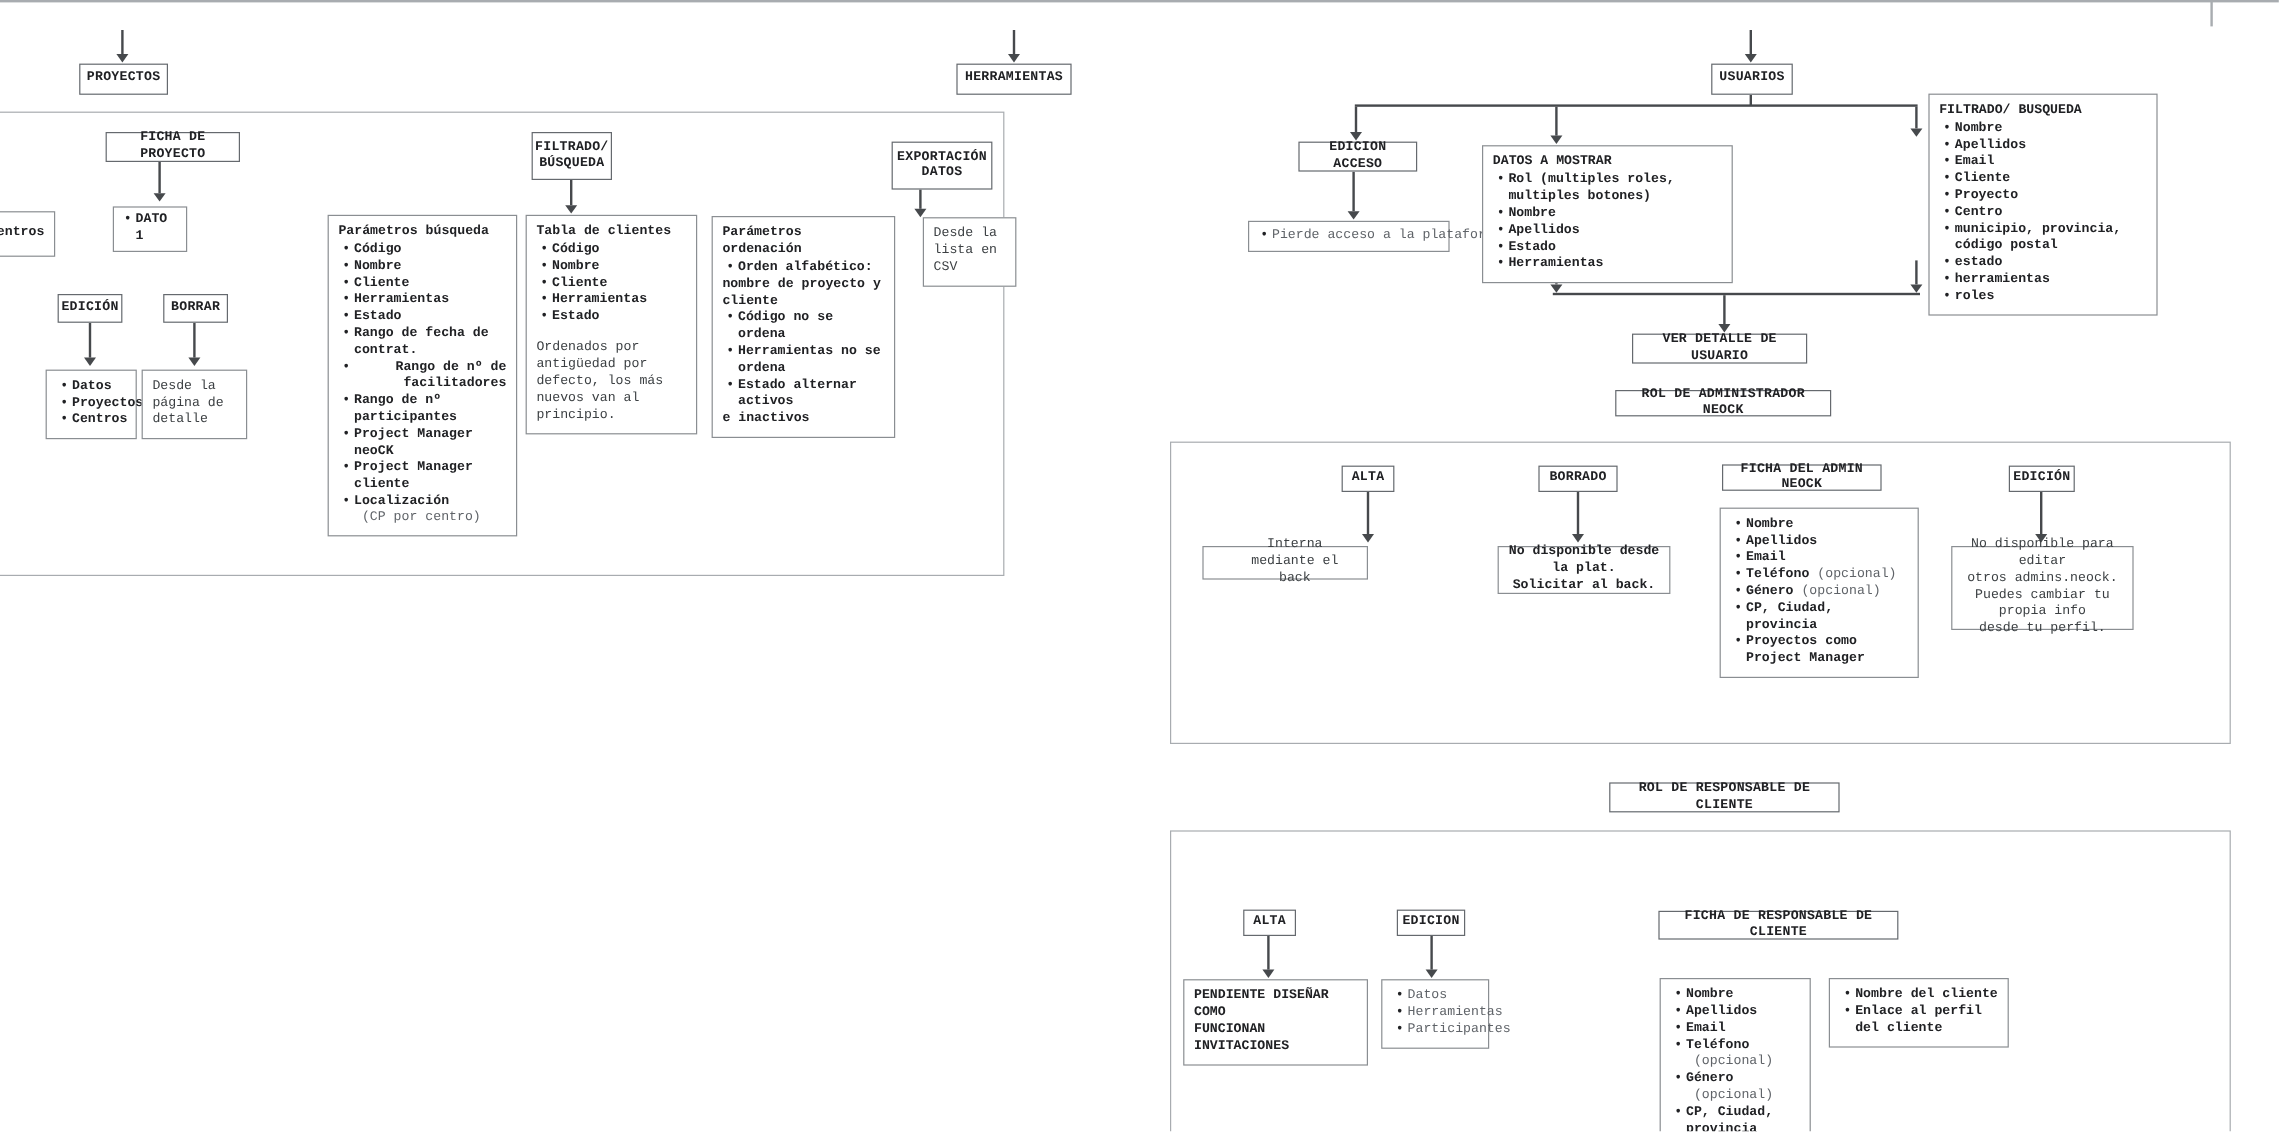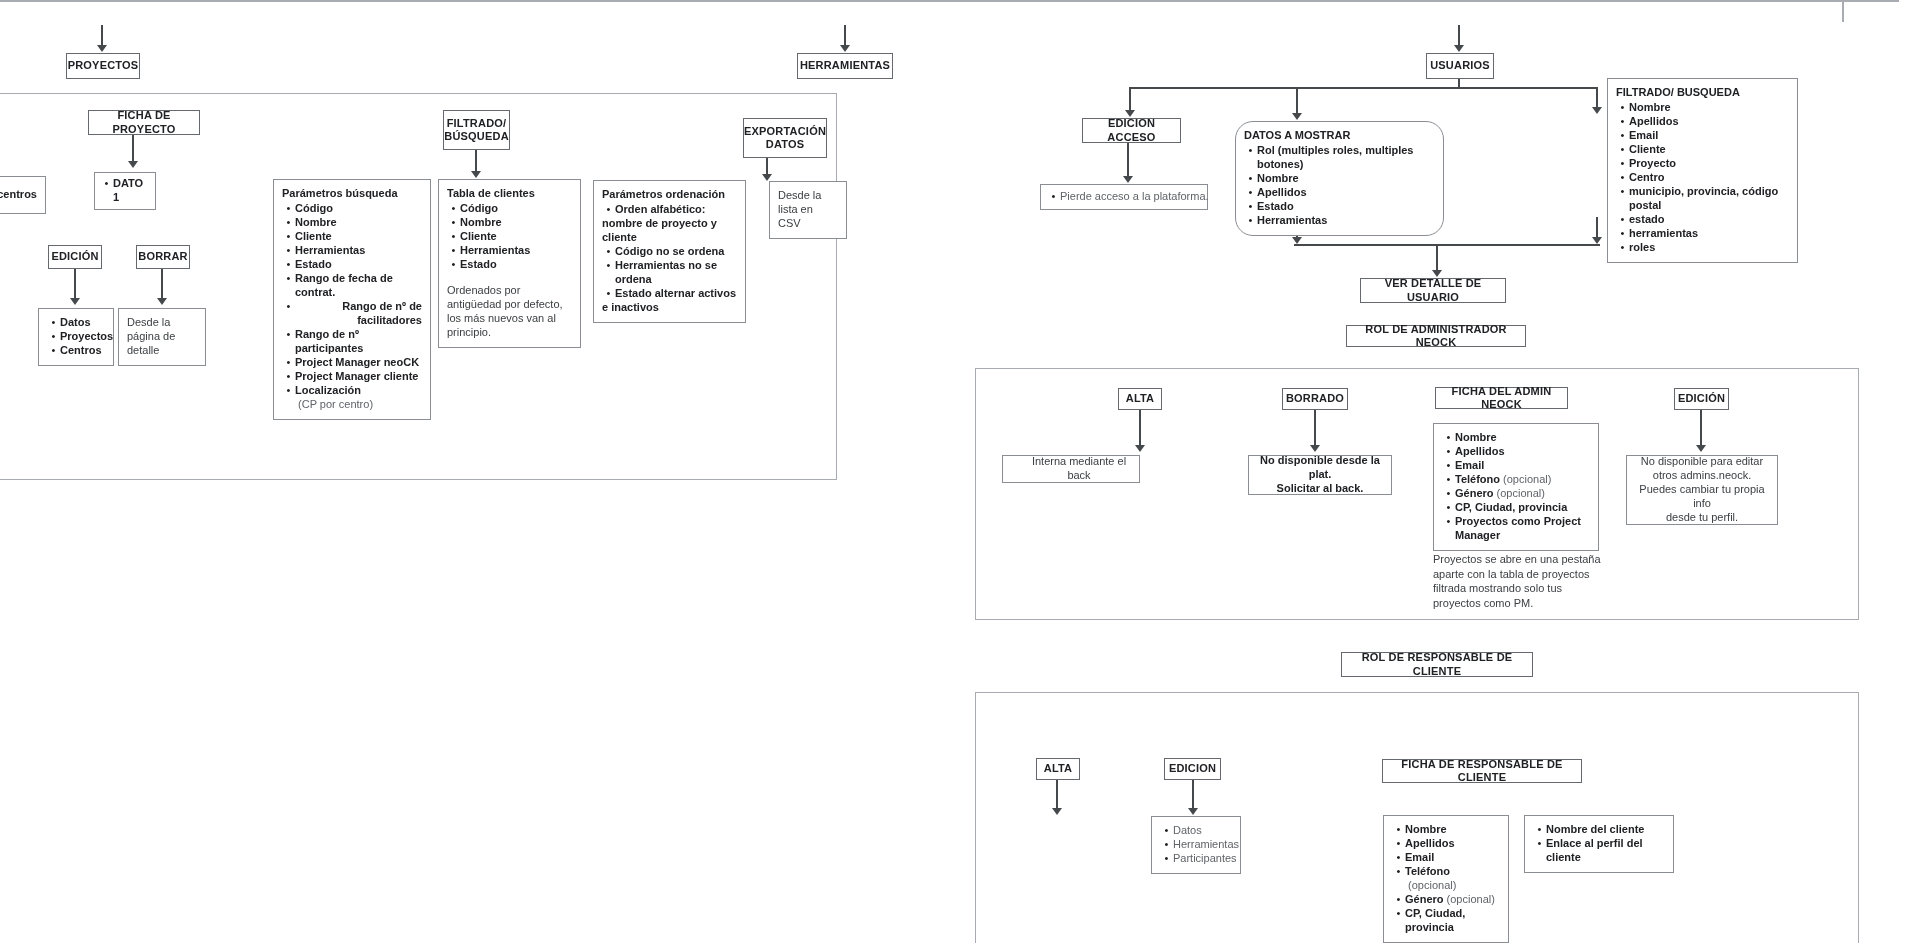--- a/index.html
+++ b/index.html
@@ -1,17 +1,17 @@
 <!DOCTYPE html>
 <html><head>
 <meta charset="utf-8">
 <style>
   html,body{margin:0;padding:0;background:#fff;}
   body{font-family:"Liberation Sans","DejaVu Sans",sans-serif;color:#202124;}
-  #canvas{position:relative;width:1899px;height:943px;overflow:hidden;background:#fff;}
+  #canvas{position:relative;width:1899px;height:943px;overflow:hidden;background:#fff;font-family:Liberation Mono, monospace;}
 
   
   .cont{position:absolute;box-sizing:border-box;border:1.5px solid #a8acb0;background:transparent;}
 
   
   .tb{position:absolute;box-sizing:border-box;background:#fff;border:1.5px solid #65696e;
       font-weight:700;font-size:11px;line-height:1.22;display:flex;align-items:center;justify-content:center;
       text-align:center;padding:3px 5px;color:#202124;letter-spacing:.2px;}
 
   
@@ -267,21 +267,21 @@
   <div class="tb" style="left:1082px;top:118px;width:99px;height:25px;">
     <span>EDICION ACCESO</span>
   </div>
   <div class="bx" style="left:1040px;top:184px;width:168px;padding:5px 6px;">
       <div class="li">
         <span class="dot">•</span>
         <span style="flex: 1 1 auto;"><span class="nrm">Pierde acceso a la plataforma.</span></span>
       </div>
     </div>
 
-  <div class="bx" style="left:1235px;top:121px;width:209px;border-radius:18px;">
+  <div class="bx" style="left:1235px;top:121px;width:209px;">
     <div class="lt">DATOS A MOSTRAR</div>
     <div>
         <div class="li">
           <span class="dot">•</span>
           <span style="flex: 1 1 auto;"><b>Rol (multiples roles, multiples botones)</b></span>
         </div>
         <div class="li">
           <span class="dot">•</span>
           <span style="flex: 1 1 auto;"><b>Nombre</b></span>
         </div>
@@ -394,42 +394,42 @@
       </div>
       <div class="li">
         <span class="dot">•</span>
         <span style="flex: 1 1 auto;"><b>CP, Ciudad, provincia</b></span>
       </div>
       <div class="li">
         <span class="dot">•</span>
         <span style="flex: 1 1 auto;"><b>Proyectos como Project Manager</b></span>
       </div>
     </div>
-  <div class="para" style="left:1433px;top:552px;width:178px;">Proyectos se abre en una pestaña
-aparte con la tabla de proyectos
-filtrada mostrando solo tus
-proyectos como PM.</div>
 
   <div class="tb" style="left:1674px;top:388px;width:55px;height:22px;">
     <span>EDICIÓN</span>
   </div>
   <div class="bx ctr" style="left:1626px;top:455px;width:152px;height:70px;">
     <span class="pre">No disponible para editar
 otros admins.neock.
 Puedes cambiar tu propia info
 desde tu perfil.</span>
   </div>
 
   <div class="tb" style="left:1341px;top:652px;width:192px;height:25px;">
     <span>ROL DE RESPONSABLE DE CLIENTE</span>
   </div>
 
   <div class="tb" style="left:1036px;top:758px;width:44px;height:22px;">
     <span>ALTA</span>
   </div>
+  <div class="bx" style="left:986px;top:816px;width:154px;">
+    <span class="pre bold">PENDIENTE DISEÑAR COMO
+FUNCIONAN INVITACIONES</span>
+  </div>
 
   <div class="tb" style="left:1164px;top:758px;width:57px;height:22px;">
     <span>EDICION</span>
   </div>
   <div class="bx" style="left:1151px;top:816px;width:90px;">
       <div class="li">
         <span class="dot">•</span>
         <span style="flex: 1 1 auto;"><span class="nrm">Datos</span></span>
       </div>
       <div class="li">

